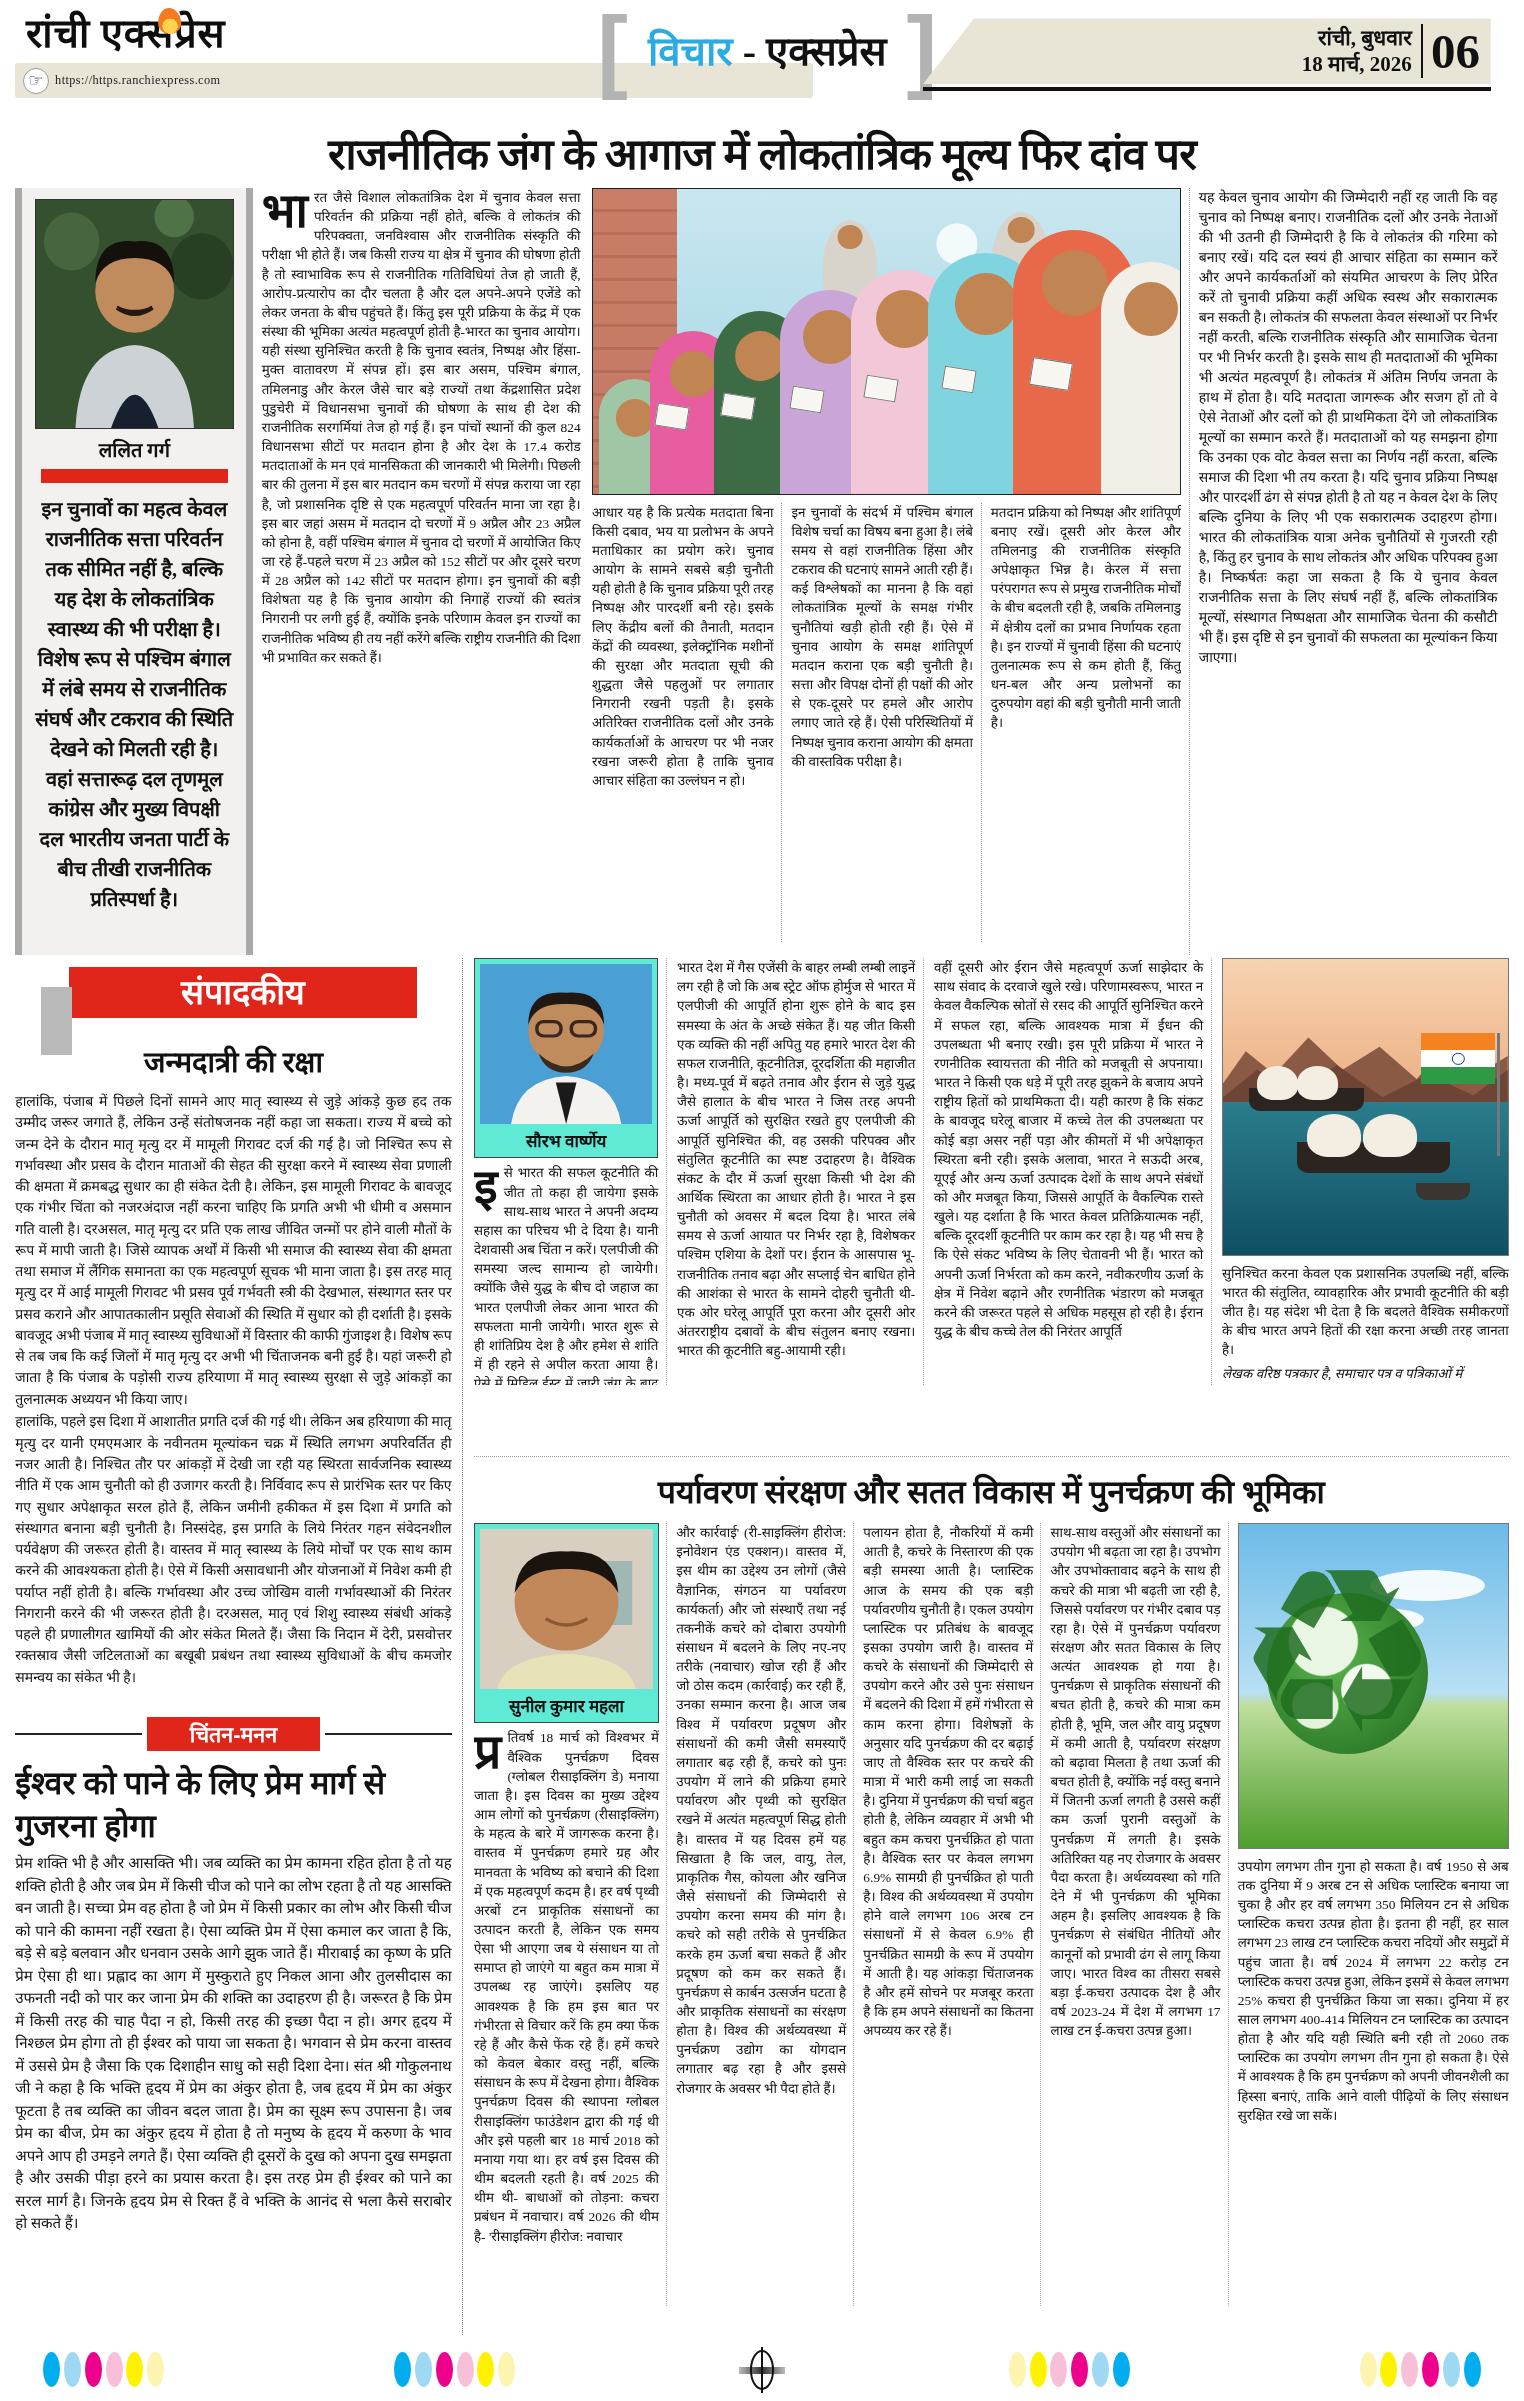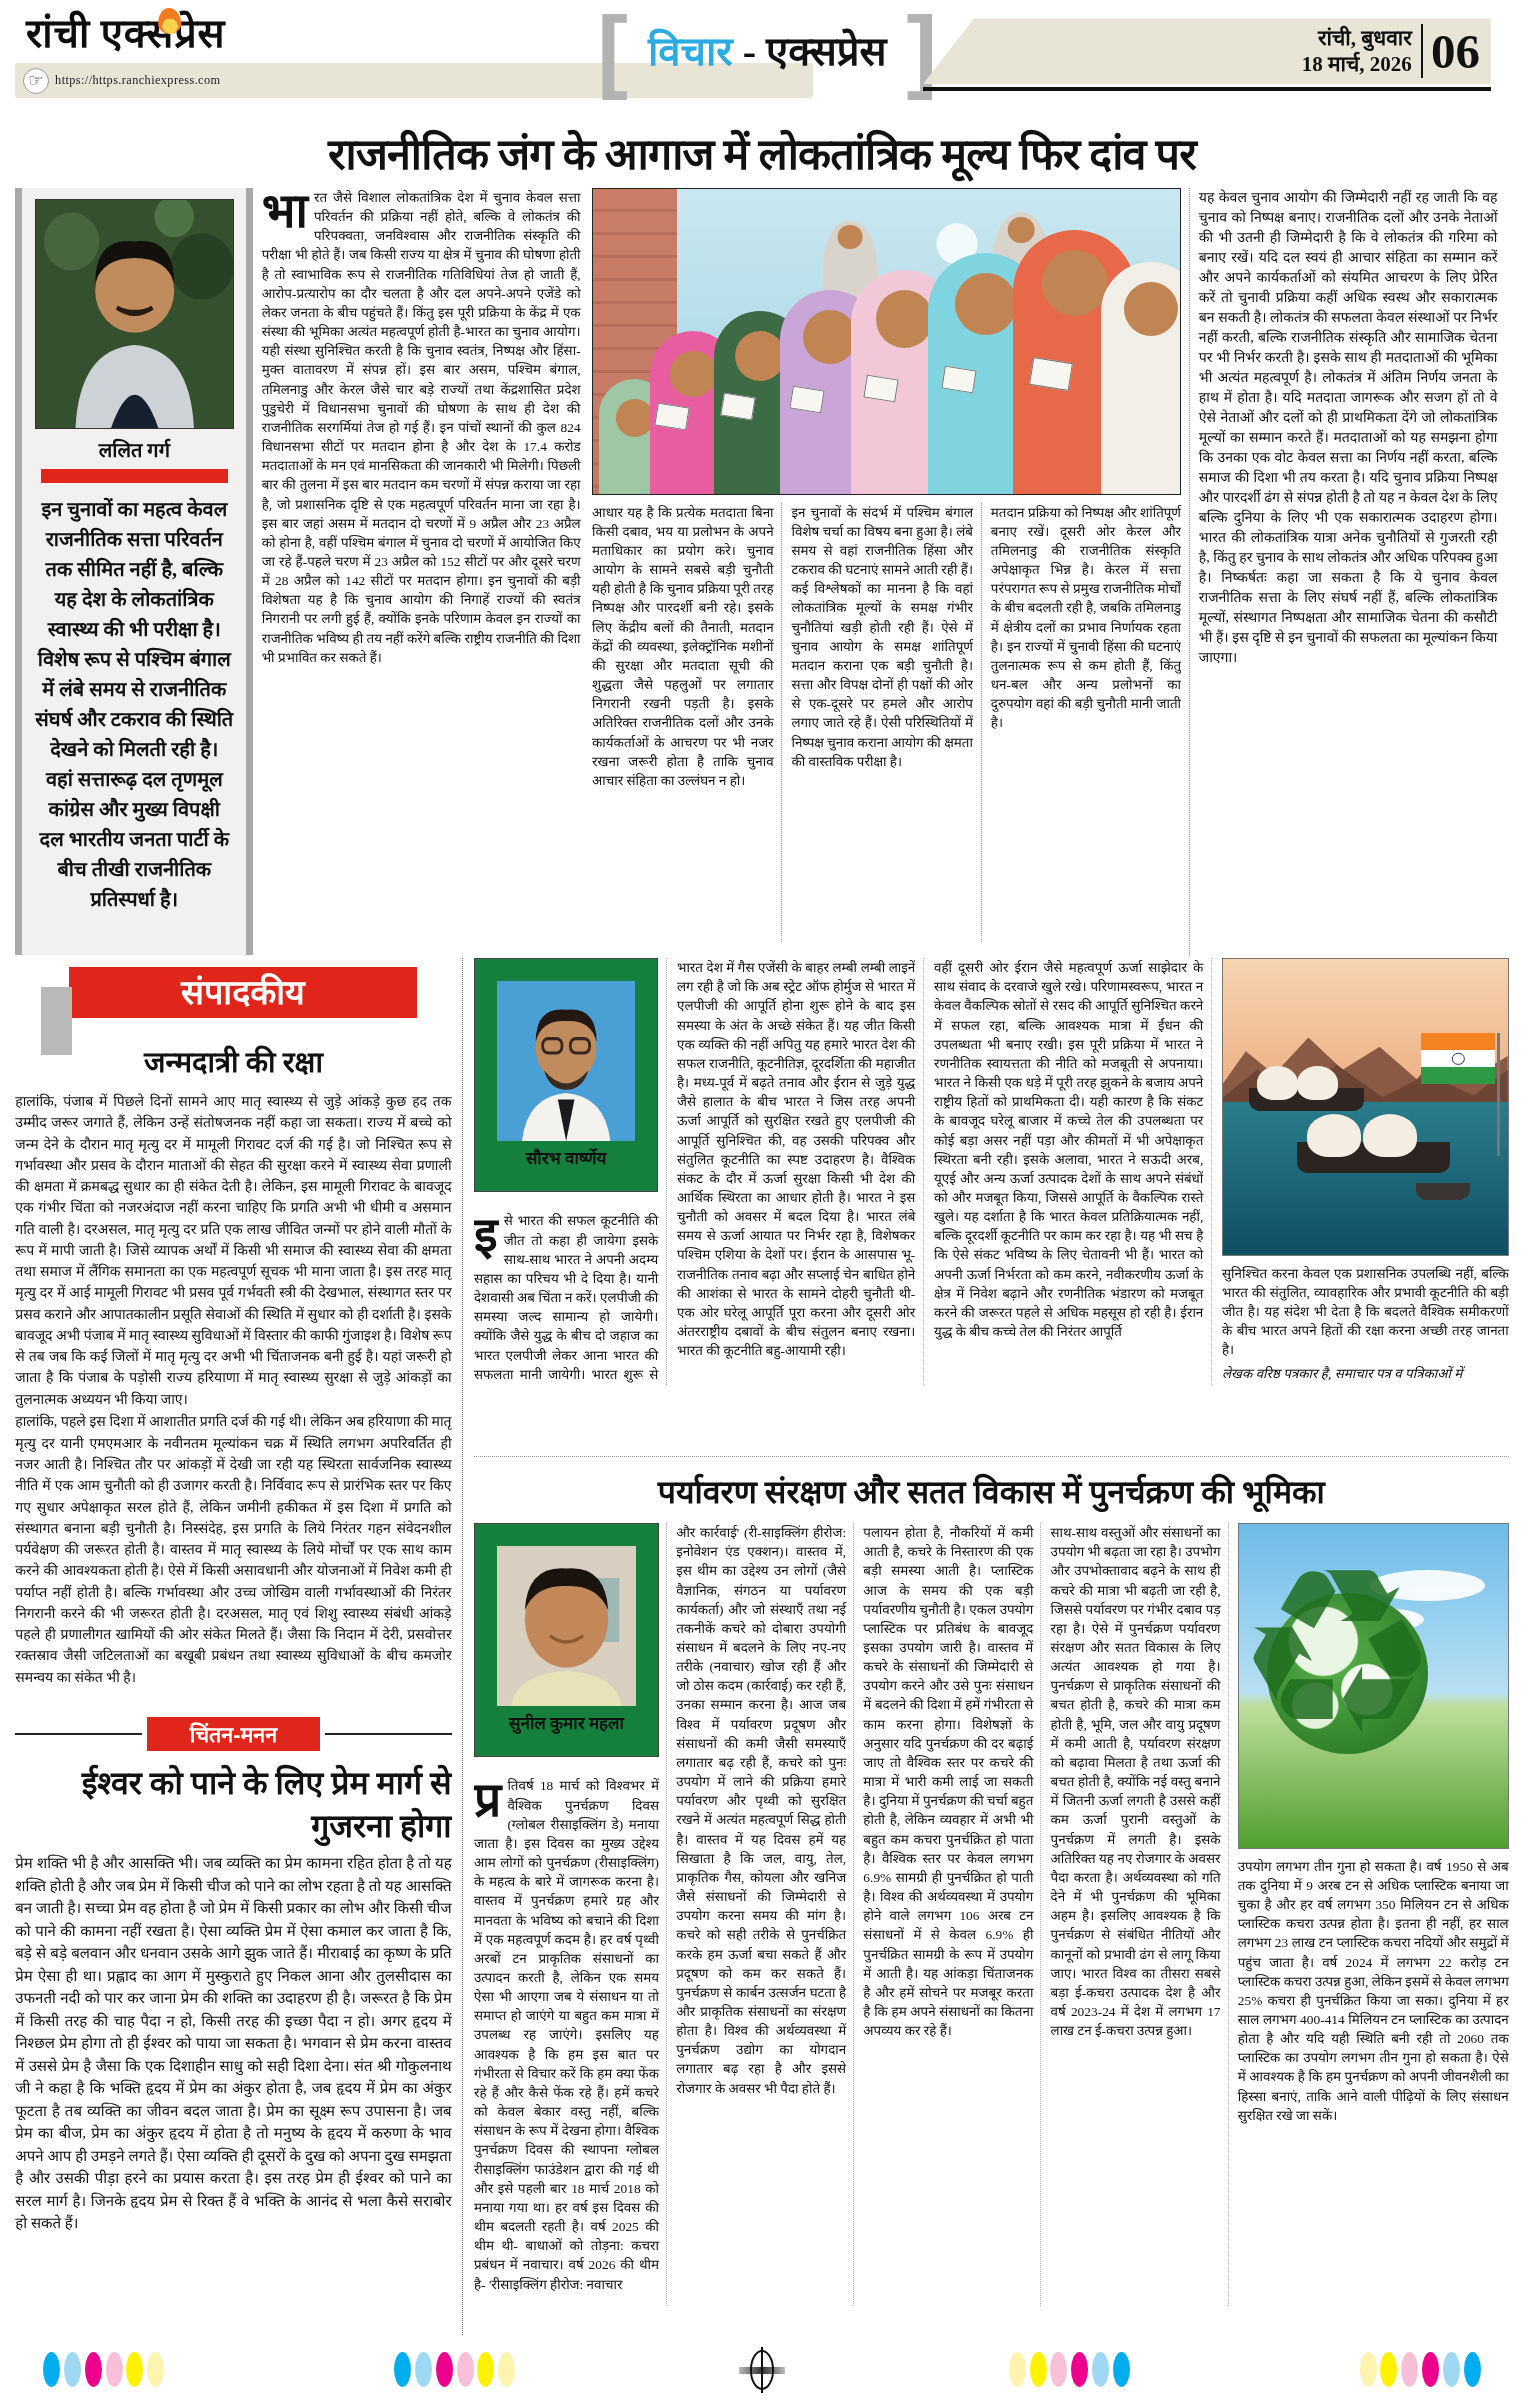--- a/index.html
+++ b/index.html
@@ -90,29 +90,29 @@
   .ed-banner::before { content:""; position:absolute; left:-28px; top:20px; width:31px; height:68px; background:#b9b9b9; }
   .ed-headline { font-size:29px; font-weight:900; text-align:center; margin:23px 0 10.7px; }
   .ed-body { font-size:14px; line-height:1.52; text-align:justify; }
   .ed-body p + p { margin-top:1.5px; text-indent:0; }
 
   .chintan { height:621px; overflow:hidden; padding-top:3.1px; }
   .ch-banner-row { display:flex; align-items:center; }
   .ch-line { flex:1; height:2.3px; background:#222; }
   .ch-label { background:#e0251b; color:#fff; font-family:"Liberation Sans",sans-serif;
               font-size:21.5px; font-weight:800; padding:2.3px 43px; margin:0 4.6px; }
-  .ch-headline { font-size:32px; font-weight:900; text-align:right; margin:9.2px 0 6.1px; }
+  .ch-headline { font-size:32px; font-weight:900; text-align:left; margin:9.2px 0 6.1px; }
   .ch-body { font-size:15px; line-height:1.5; text-align:justify; }
 
   .article2 { height:499px; overflow:hidden; border-bottom:1.5px dotted #999; }
   .art-headline { font-size:32px; font-weight:900; text-align:center; margin:4.6px 0 10.7px; }
   .a2-grid { display:grid; grid-template-columns:193px 247px 278px 1fr; column-gap:10px; height:427px; overflow:hidden; }
   .a2-grid > div:not(:last-child) { border-right:0.8px dotted #aaa; padding-right:7.7px; }
 
-  .author-card { border:1.2px solid #444; padding:22px; margin-bottom:19px; background:#15803d; }
+  .author-card { border:1.2px solid #444; padding:5px; margin-bottom:5px; background:#5eead4; }
   .author-card .pic { width:100%; height:160px; display:block; }
   .author-card .nm { text-align:center; font-size:17px; font-weight:800; padding-top:5.4px; }
 
   .photo-ships { height:298px; border:0.8px solid #777; position:relative; overflow:hidden; margin-bottom:7.7px; }
   .sky { position:absolute; inset:0; background:linear-gradient(#f6d4b0,#eba87c 55%,#d98f66); }
   .mts { position:absolute; left:0; right:0; height:92px; background:#8a5a44; }
   .m1 { top:60px;  clip-path:polygon(0 70%,8% 35%,18% 60%,30% 20%,42% 55%,55% 30%,68% 65%,80% 25%,92% 55%,100% 40%,100% 100%,0 100%); }
   .m2 { top:83px; background:#6e4434; clip-path:polygon(0 60%,12% 30%,25% 55%,40% 25%,56% 60%,72% 35%,88% 58%,100% 30%,100% 100%,0 100%); }
   .sea { position:absolute; left:0; right:0; bottom:0; height:153px; background:linear-gradient(#2a7d8c,#0f4f63); }
   .hull { position:absolute; background:#2b2420; border-radius:0 0 10.7px 10.7px; }

